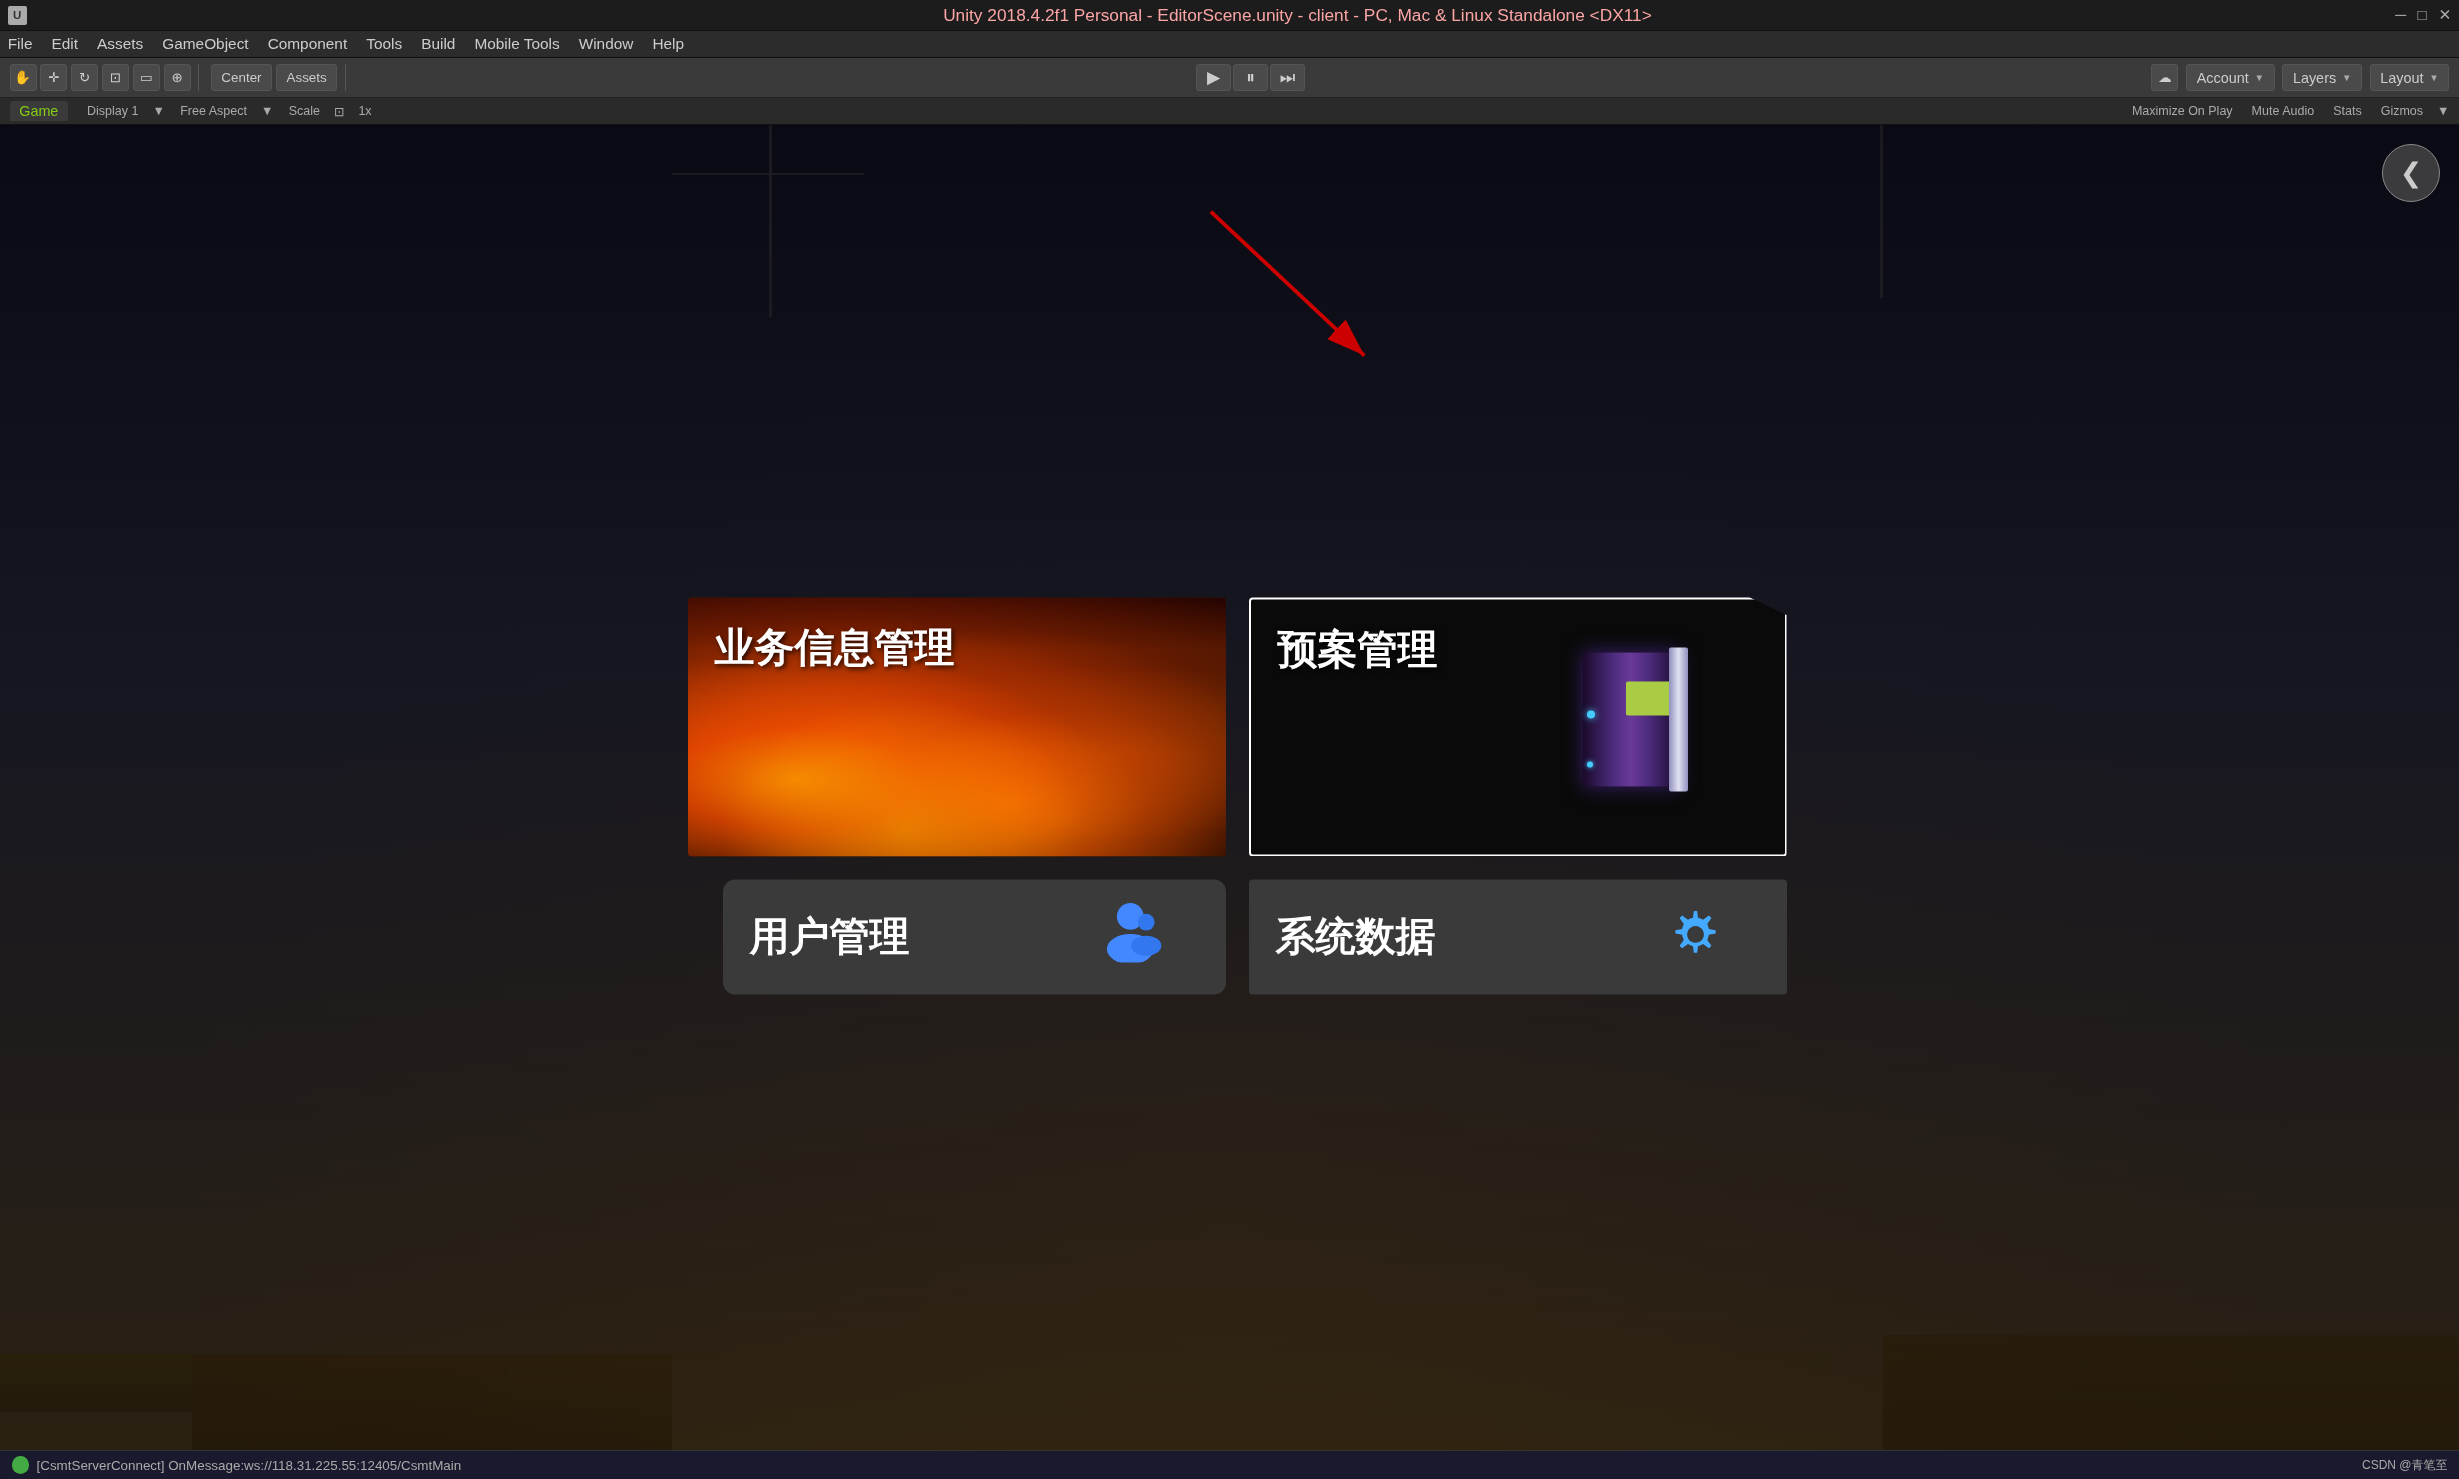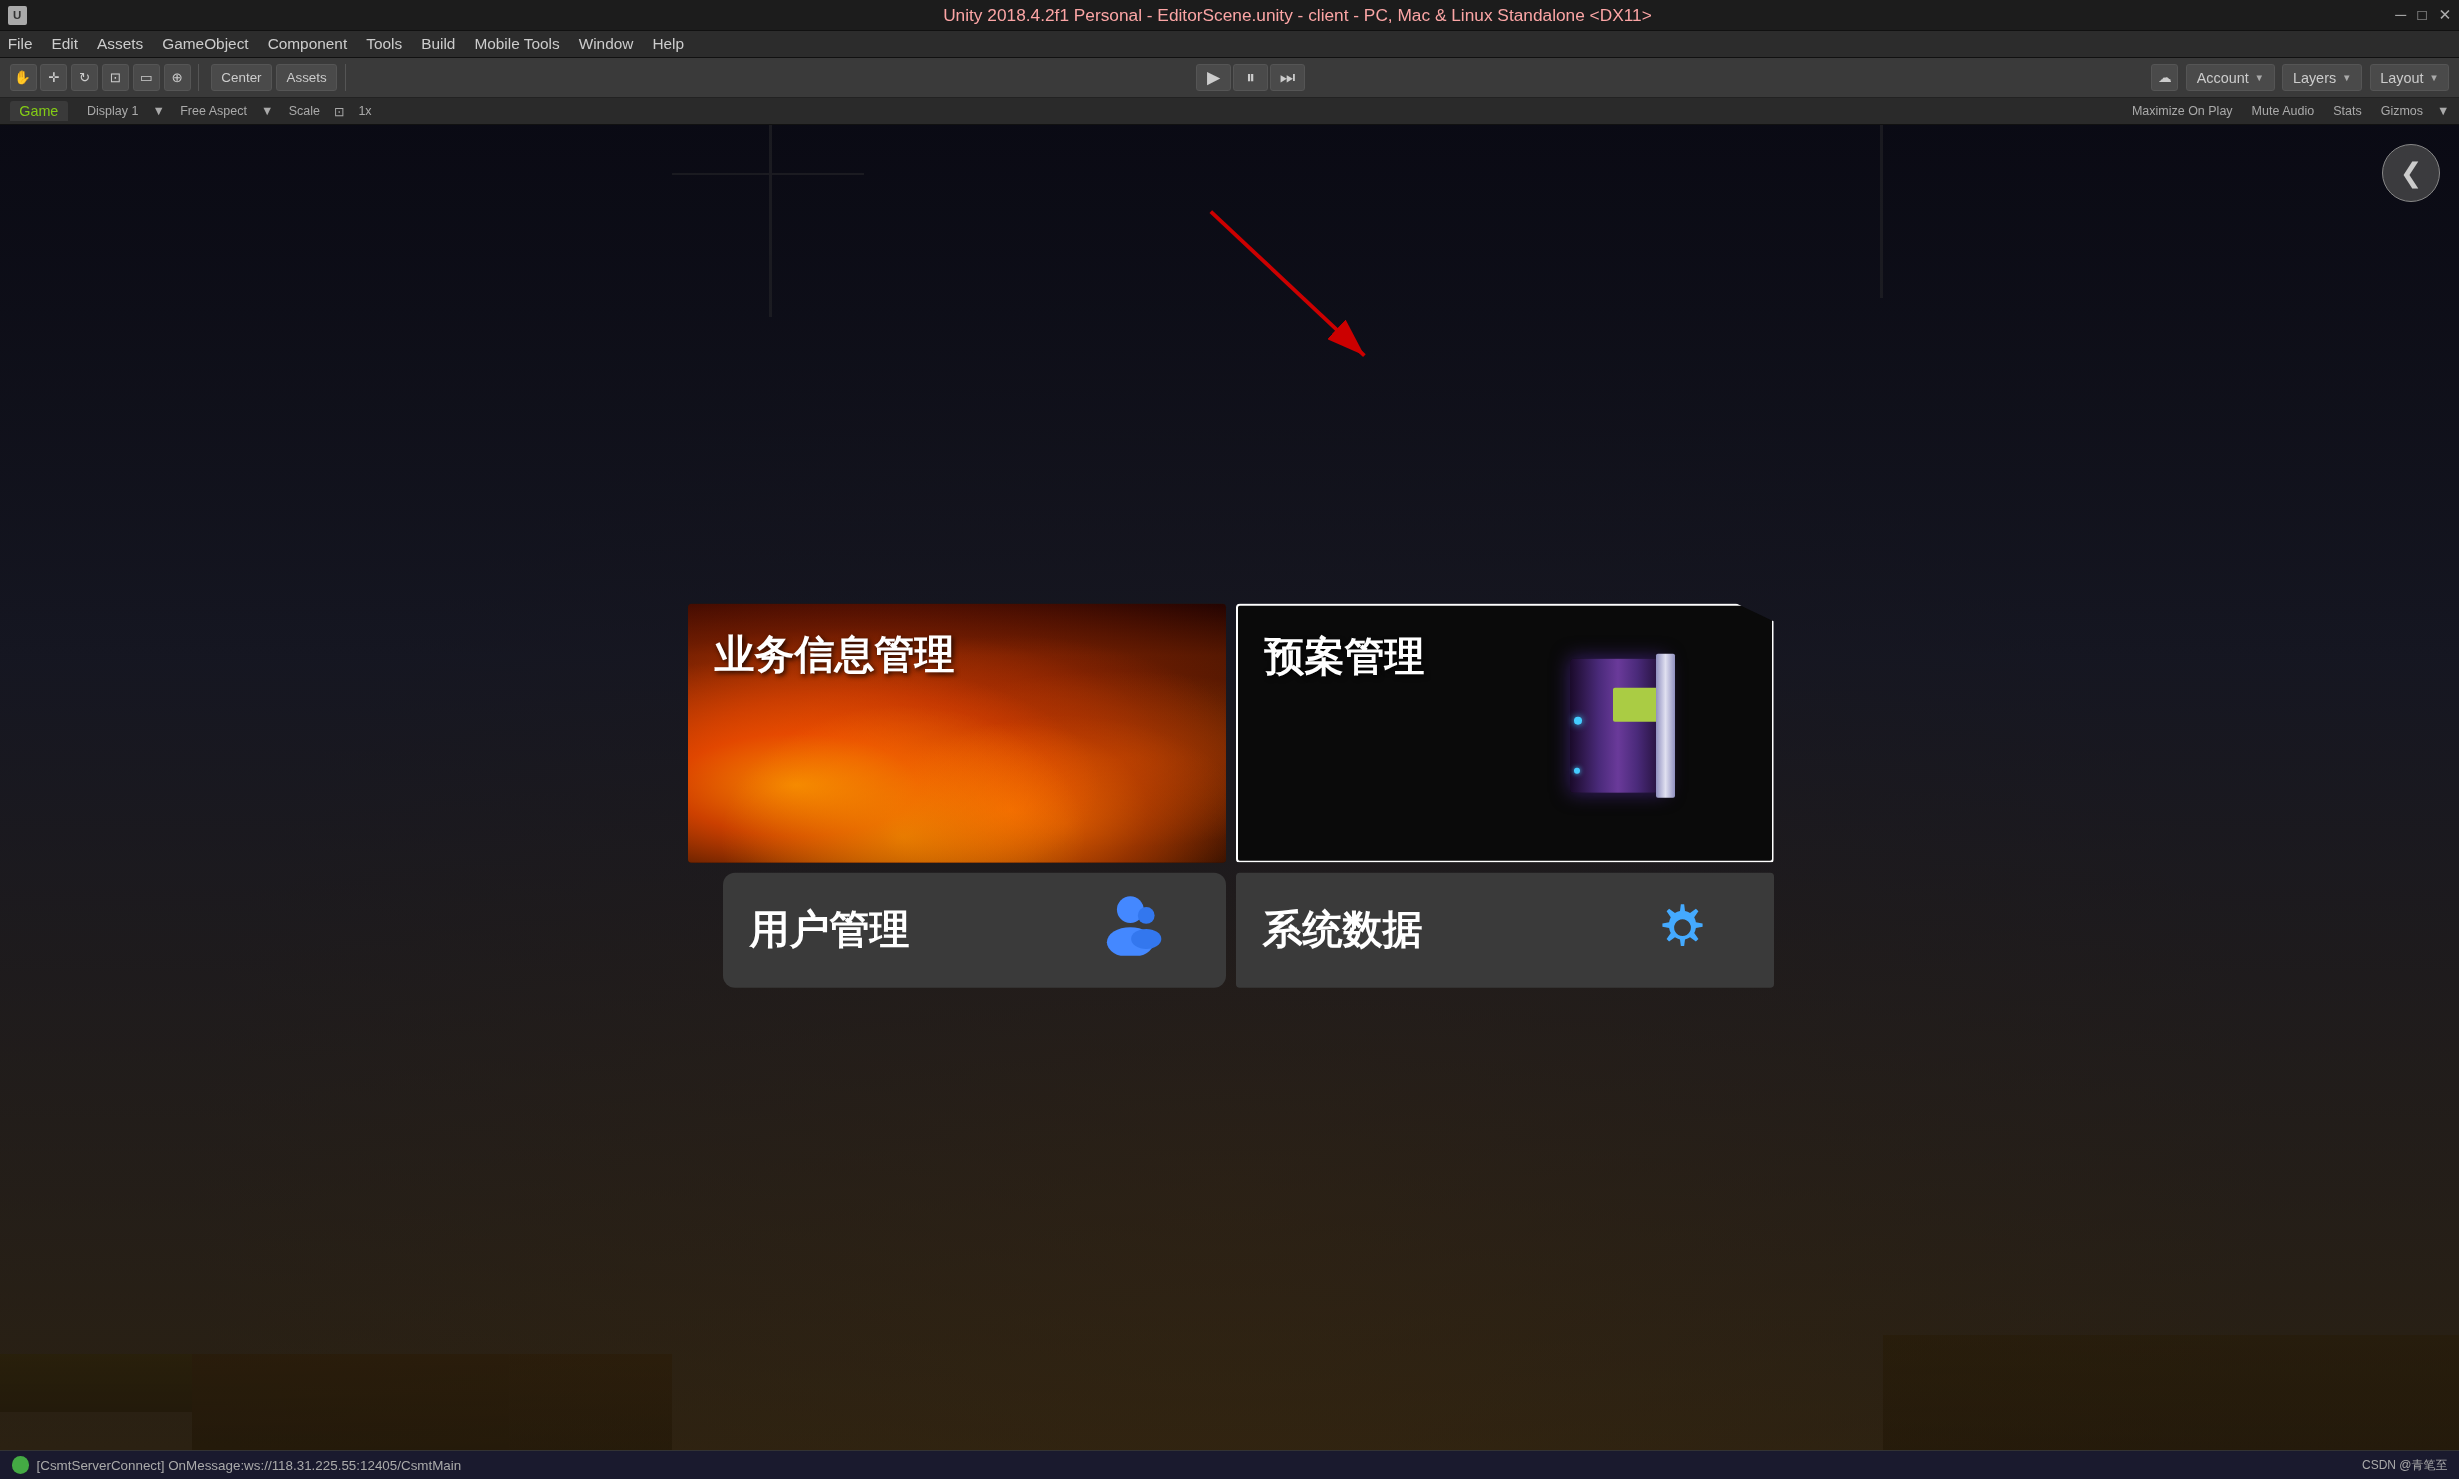--- a/index.html
+++ b/index.html
@@ -215,21 +215,21 @@
 
     
     #menu-grid {
       position: absolute;
       left: 50%;
       top: 50%;
       transform: translate(-50%, -48%);
       display: grid;
       grid-template-columns: 538px 538px;
       grid-template-rows: 259px 115px;
-      gap: 10px;
+      gap: 23px;
       width: 1084px;
       text-align: right;
     }
 
     
     #card-business {
       position: relative;
       background: #2a1a08;
       border-radius: 3.8px;
       overflow: hidden;

